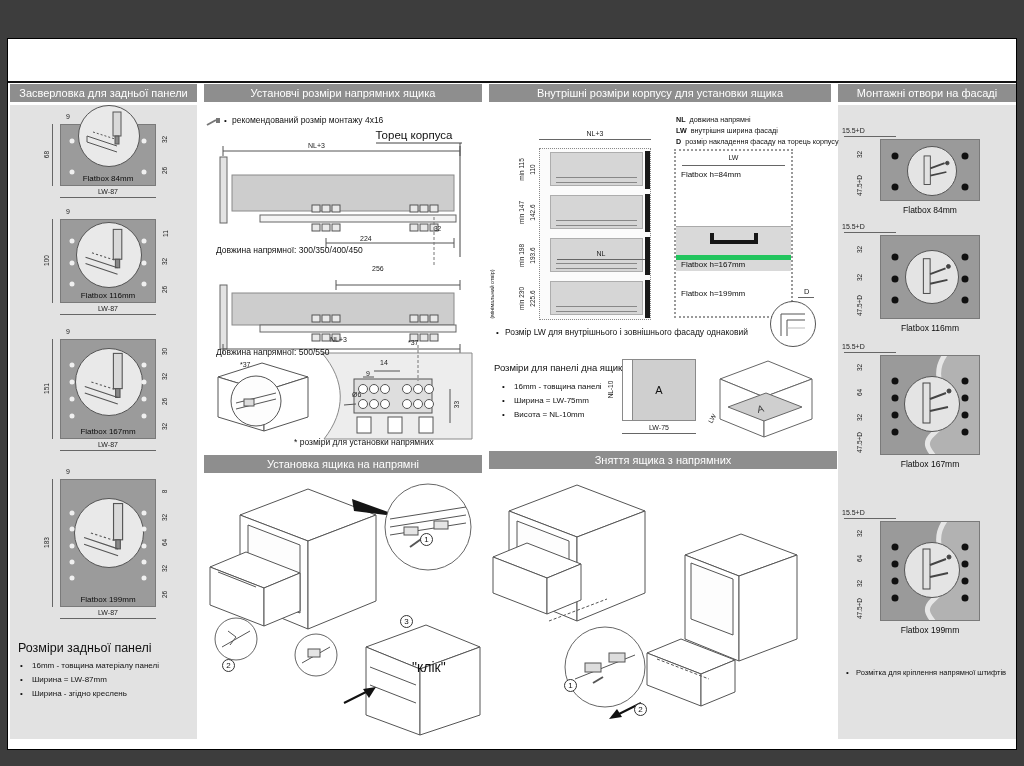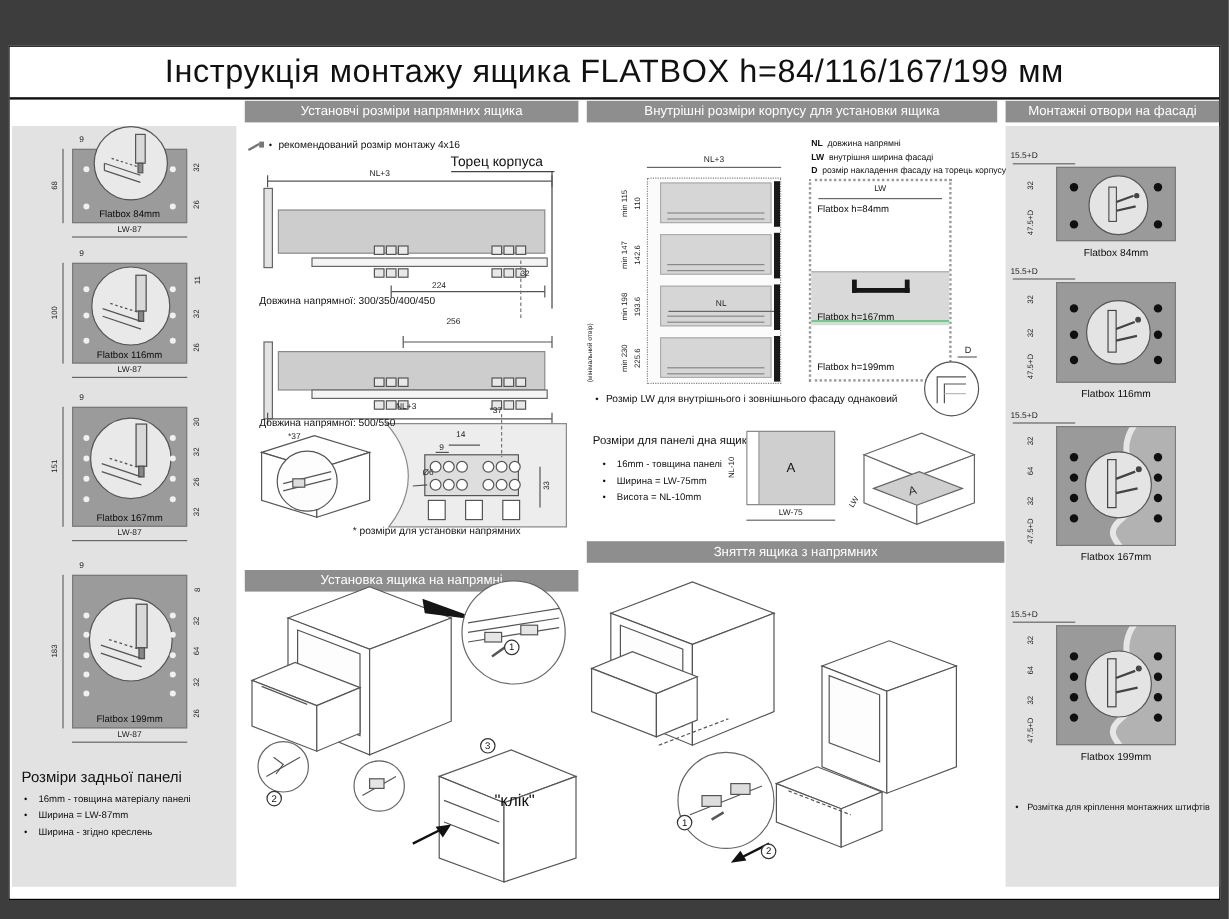--- a/index.html
+++ b/index.html
@@ -35,27 +35,27 @@
   .railsk{position:absolute;left:5px;right:5px;bottom:2px;height:6px;border-top:1px solid #888;border-bottom:1px solid #888}
   .bstrip{position:absolute;right:0;width:5px;height:38px;background:#191919}
   .klik{position:absolute;font-size:14px;color:#111}
   svg{position:absolute;overflow:visible}
 </style>
 </head>
 <body>
 
 <div id="page">
 
-  <div class="title">Інструкція монтажу ящика FLATBOX h=84/116/167/199 мм</div>
   <div class="titleline"></div>
 
+  <div class="hdr" style="left:2px;top:45px;width:187px">Засверловка для задньої панели</div>
   <div class="hdr" style="left:196px;top:45px;width:278px">Установчі розміри напрямних ящика</div>
   <div class="hdr" style="left:830px;top:45px;width:178px">Монтажні отвори на фасаді</div>
   <div class="hdr" style="left:481px;top:45px;width:342px">Внутрішні розміри корпусу  для установки ящика</div>
-  <div class="hdr" style="left:196px;top:436px;width:278px">Установка ящика на напрямні</div>
+  <div class="hdr" style="left:196px;top:416px;width:278px">Установка ящика на напрямні</div>
   <div class="hdr" style="left:481px;top:412px;width:348px">Зняття ящика з напрямних</div>
 
   <div class="colbg" style="left:2px;top:66px;width:187px;height:634px"></div>
   <div class="colbg" style="left:830px;top:66px;width:178px;height:634px"></div>
 
   <span class="dim" style="left:58px;top:74px">9</span>
   <div class="dlv" style="left:44px;top:85px;height:62px"></div>
   <span class="vrot" style="left:18px;top:112px">68</span>
   <div class="bpanel" style="left:52px;top:85px;width:96px;height:62px">
     <div class="detail" style="left:17px;top:-20px;width:62px;height:62px">
@@ -347,21 +347,21 @@
   <div style="position:absolute;left:666px;top:110px;width:119px;height:169px;border:2px dotted #999;background:#fff">
     <div class="drow" style="top:0;height:30px">
       <div class="dl" style="left:6px;top:14px;width:103px"></div>
       <span class="dim" style="left:0;top:3px;width:115px;text-align:center">LW</span>
       <span class="rowlbl">Flatbox h=84mm</span>
     </div>
     <div class="drow" style="top:75px;height:45px;background:#d9d9d9;border-top:1px solid #aaa">
       <div class="handle"></div>
       <span class="rowlbl">Flatbox h=167mm</span>
     </div>
-    <div class="drow" style="top:116px;height:45px;border-top:1px solid #22c55e">
+    <div class="drow" style="top:104px;height:45px;border-top:5px solid #22c55e">
       <span class="rowlbl">Flatbox h=199mm</span>
     </div>
   </div>
   <div class="detail" style="left:762px;top:262px;width:46px;height:46px;background:#fff">
     <svg viewBox="0 0 46 46" width="46" height="46">
         <g stroke="#555" fill="none">
           <path d="M10,34 L10,12 L34,12"></path>
           <path d="M16,34 L16,18 L34,18"></path>
           <path d="M16,26 h18" stroke="#bbb"></path>
         </g>
@@ -513,21 +513,21 @@
         <i class="hole-b" style="left: 14%; top: 43.3333%;"></i>
         <i class="hole-b" style="left: 86%; top: 43.3333%;"></i>
         <i class="hole-b" style="left: 14%; top: 60.6667%;"></i>
         <i class="hole-b" style="left: 86%; top: 60.6667%;"></i>
         <i class="hole-b" style="left: 14%; top: 78%;"></i>
         <i class="hole-b" style="left: 86%; top: 78%;"></i>
       </div>
   </div>
   <div class="flabel" style="left:872px;top:586px;width:100px">Flatbox 199mm</div>
   <span class="bdot" style="left:838px;top:629px">•</span>
-  <div class="blt" style="left:848px;top:629px;font-size:7.5px">Розмітка для кріплення монтажних штифтів</div>
+  <div class="blt" style="left:848px;top:629px;font-size:7.5px">Розмітка для кріплення напрямної штифтів</div>
 
   <svg style="left:196px;top:432px" width="278" height="268" viewBox="0 0 278 268">
     <g stroke="#555" fill="#fff">
       <polygon points="36,44 104,18 172,44 104,70"></polygon>
       <polygon points="36,44 36,130 104,158 104,70"></polygon>
       <polygon points="172,44 172,130 104,158 104,70"></polygon>
       <polygon points="44,54 96,74 96,142 44,122" fill="#fdfdfd"></polygon>
       <polygon points="6,96 60,117 96,102 42,81"></polygon>
       <polygon points="6,96 6,134 60,155 60,117"></polygon>
       <polygon points="60,117 60,155 96,140 96,102"></polygon>

